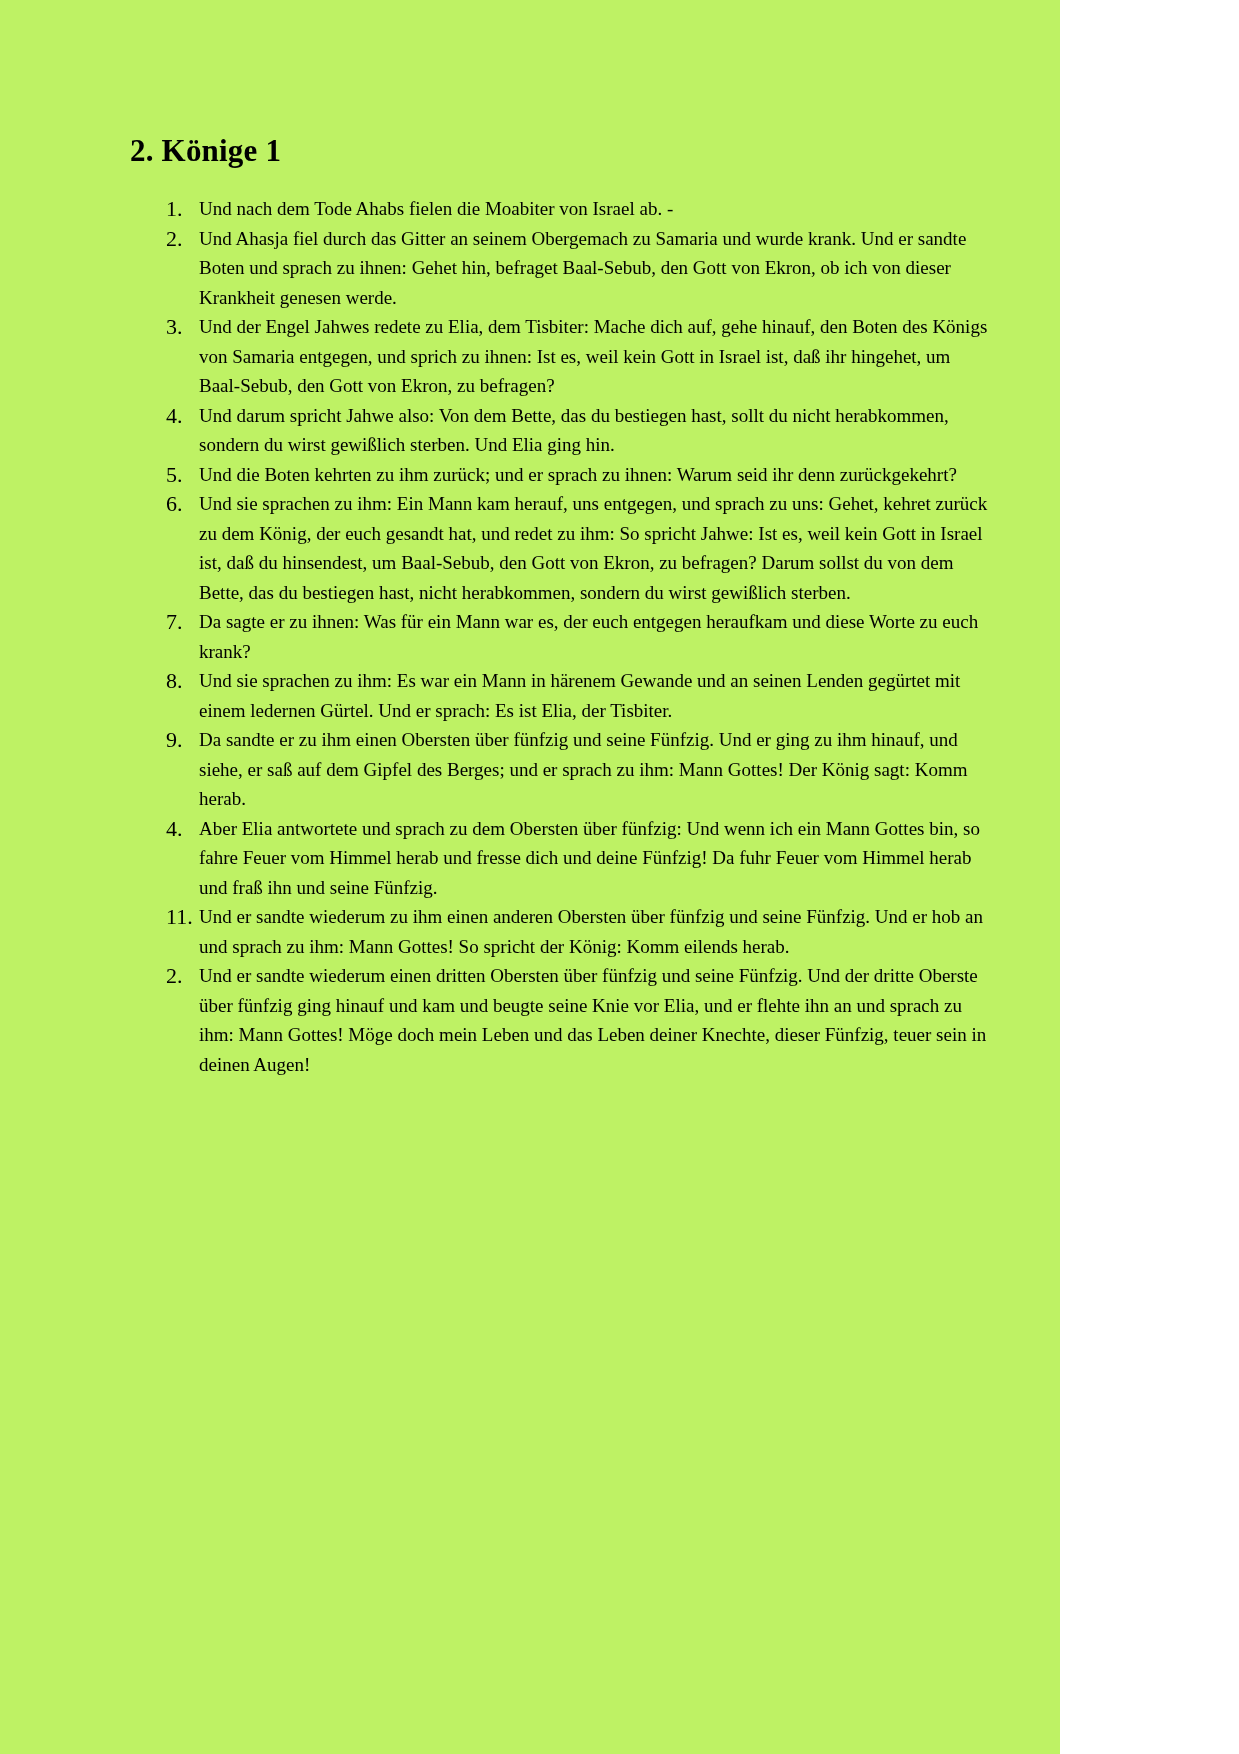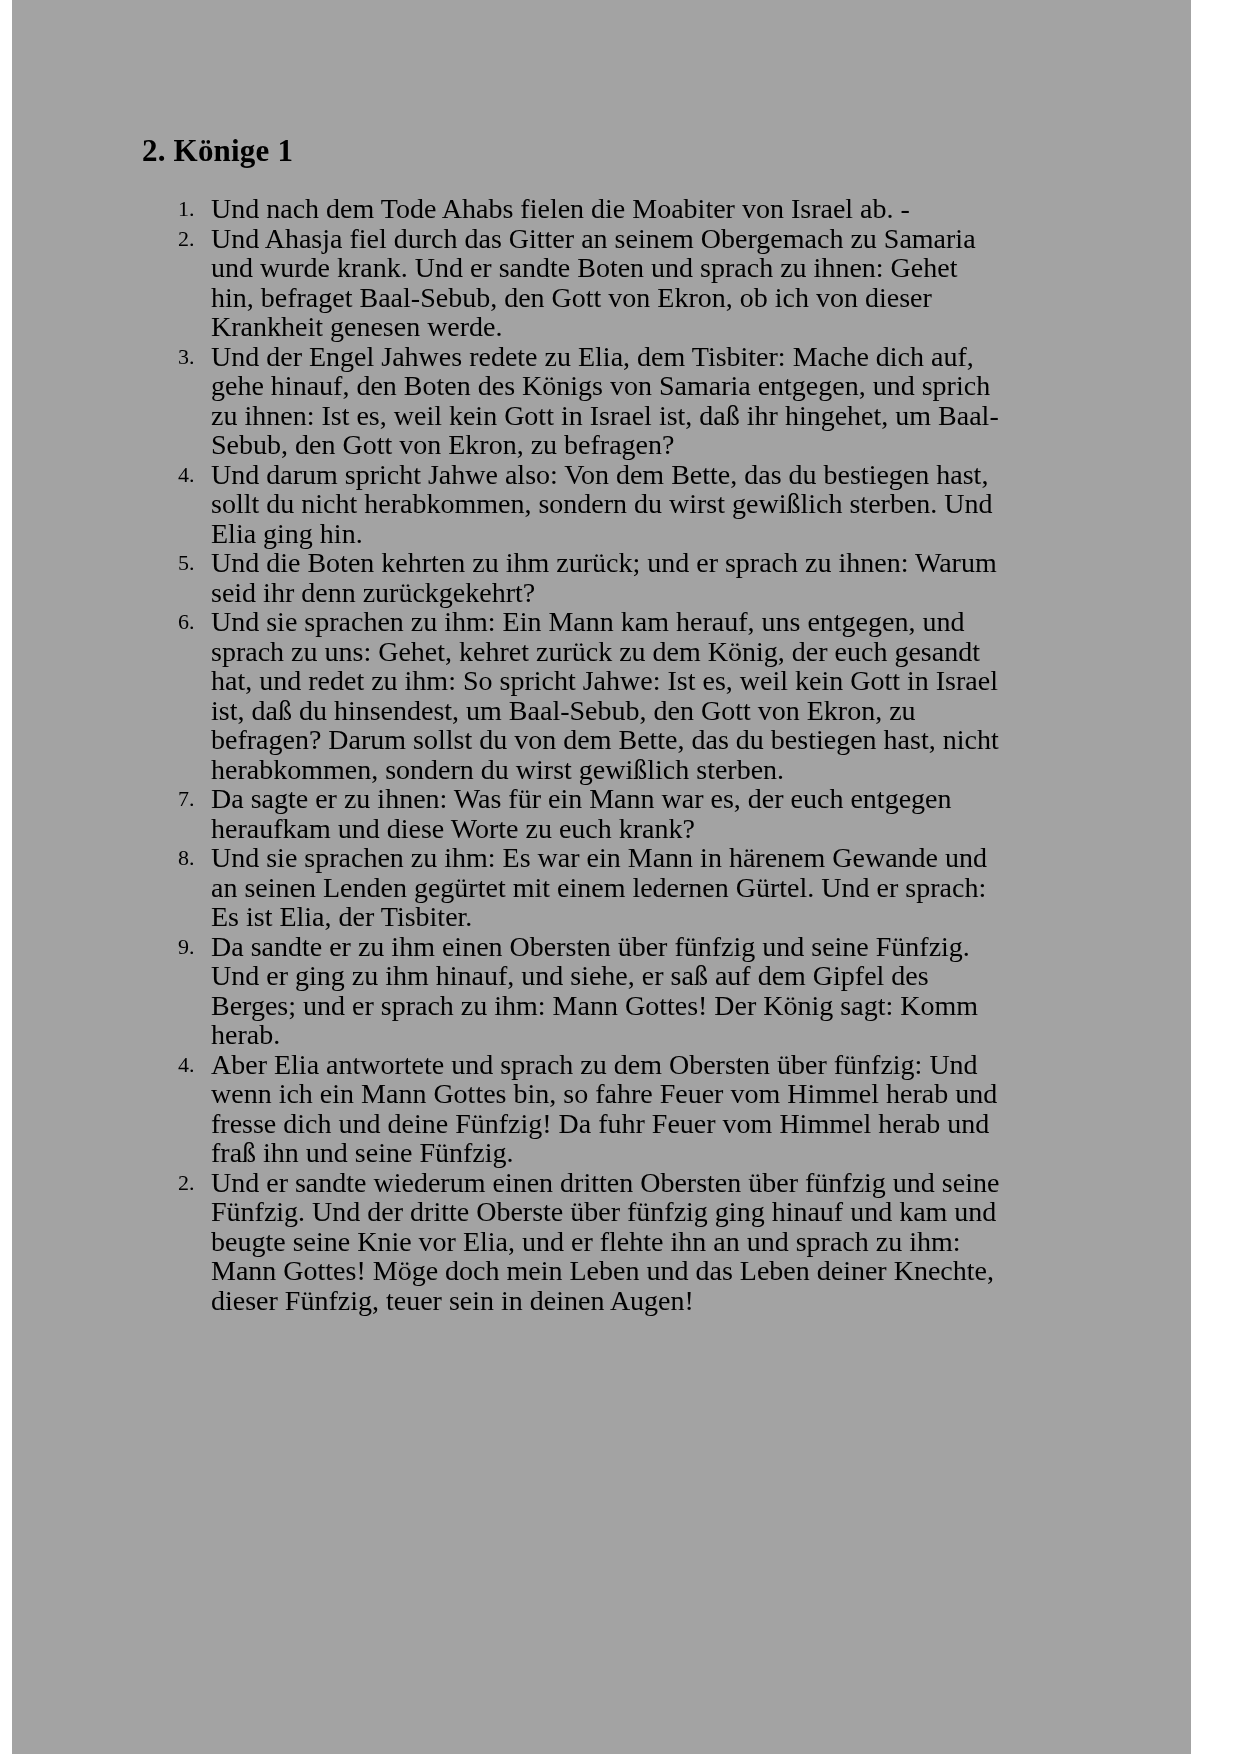--- a/index.html
+++ b/index.html
@@ -11,24 +11,24 @@
     width: 1239px;
     height: 1754px;
     position: relative;
     font-family: "Liberation Serif", "DejaVu Serif", serif;
     color: #000000;
     overflow: hidden;
   }
   .page {
     position: absolute;
     top: 0;
-    left: 12px;
-    width: 1179px;
+    left: 0;
+    width: 1060px;
     height: 1754px;
-    background: #a3a3a3;
+    background: #bef264;
   }
   .doc-title {
     position: absolute;
     left: 130px;
     top: 132px;
     margin: 0;
     font-size: 31px;
     font-weight: bold;
     line-height: 38px;
     letter-spacing: 0.2px;
@@ -47,21 +47,21 @@
   .verse-number {
     flex: 0 0 33px;
     width: 33px;
     font-size: 22px;
     line-height: 29.5px;
     text-align: left;
   }
   .verse-text {
     flex: 1 1 auto;
     width: 791px;
-    font-size: 28px;
+    font-size: 19px;
     line-height: 29.5px;
     text-align: left;
   }
 </style>
 </head>
 <body>
 
 <div class="page">
 
   <h1 class="doc-title">2. Könige 1</h1>
@@ -111,20 +111,24 @@
     <div class="verse-item">
       <span class="verse-number">9.</span>
       <span class="verse-text">Da sandte er zu ihm einen Obersten über fünfzig und seine Fünfzig. Und er ging zu ihm hinauf, und siehe, er saß auf dem Gipfel des Berges; und er sprach zu ihm: Mann Gottes! Der König sagt: Komm herab.</span>
     </div>
 
     <div class="verse-item">
       <span class="verse-number">4.</span>
       <span class="verse-text">Aber Elia antwortete und sprach zu dem Obersten über fünfzig: Und wenn ich ein Mann Gottes bin, so fahre Feuer vom Himmel herab und fresse dich und deine Fünfzig! Da fuhr Feuer vom Himmel herab und fraß ihn und seine Fünfzig.</span>
     </div>
 
+    <div class="verse-item">
+      <span class="verse-number">11.</span>
+      <span class="verse-text">Und er sandte wiederum zu ihm einen anderen Obersten über fünfzig und seine Fünfzig. Und er hob an und sprach zu ihm: Mann Gottes! So spricht der König: Komm eilends herab.</span>
+    </div>
 
 
     <div class="verse-item">
       <span class="verse-number">2.</span>
       <span class="verse-text">Und er sandte wiederum einen dritten Obersten über fünfzig und seine Fünfzig. Und der dritte Oberste über fünfzig ging hinauf und kam und beugte seine Knie vor Elia, und er flehte ihn an und sprach zu ihm: Mann Gottes! Möge doch mein Leben und das Leben deiner Knechte, dieser Fünfzig, teuer sein in deinen Augen!</span>
     </div>
 
   </div>
 
 </div>

